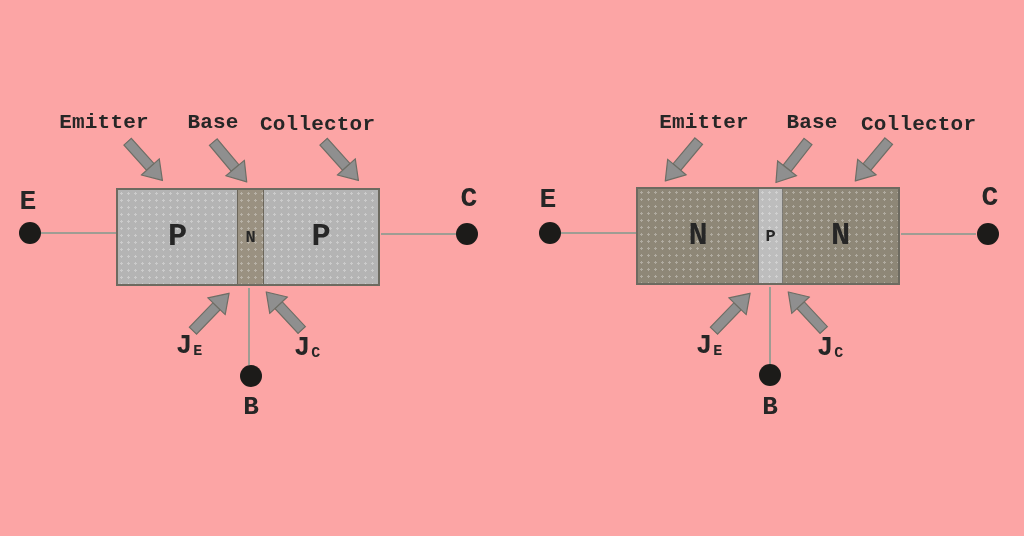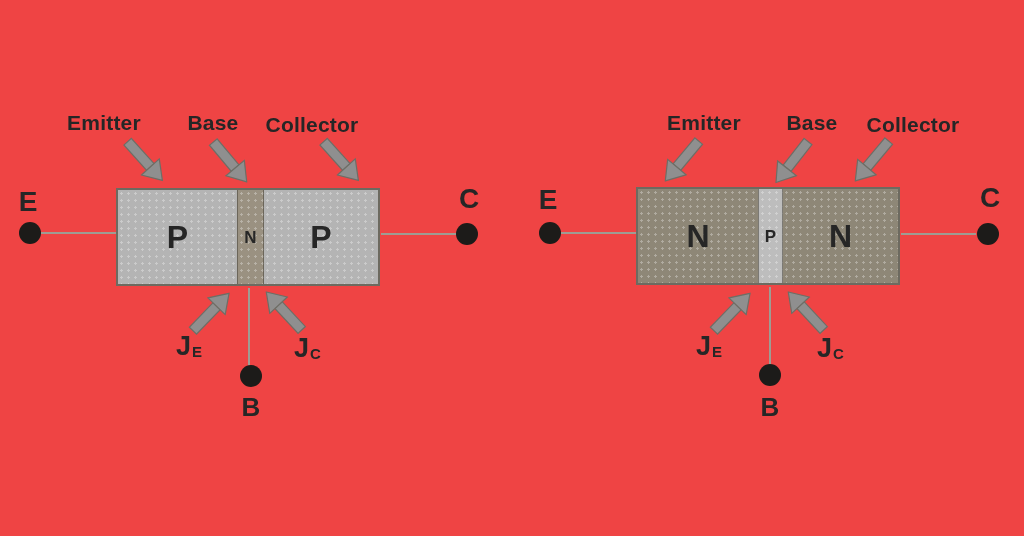--- a/index.html
+++ b/index.html
@@ -1,17 +1,17 @@
 <!DOCTYPE html>
 <html><head>
 <meta charset="utf-8">
 <style>
   html,body{margin:0;padding:0;}
   body{font-family:"Liberation Sans", sans-serif; background:#ffffff;}
-  .canvas{position:relative; width:1024px; height:536px; overflow:hidden; background:#ef4444;}
+  .canvas{position:relative; width:1024px; height:536px; overflow:hidden; background:#fca5a5;font-family:Liberation Mono, monospace;}
   .abs{position:absolute;}
   .toplabel{font-size:21px; font-weight:bold; text-align:center; letter-spacing:.2px; white-space:nowrap;}
   .termlabel{font-size:28px; font-weight:bold; text-align:center; line-height:1;}
   .blabel{font-size:26px; font-weight:bold; text-align:center; line-height:1;}
   .dot{width:22px; height:22px; border-radius:50%;}
   .wire-h{height:2px;}
   .wire-v{width:2px;}
   .block{display:flex; border:2px solid #6d6a60; box-sizing:border-box;}
   .region{display:flex; align-items:center; justify-content:center;
           background-image:radial-gradient(rgba(255,255,255,.30) 1px, transparent 1.4px);

